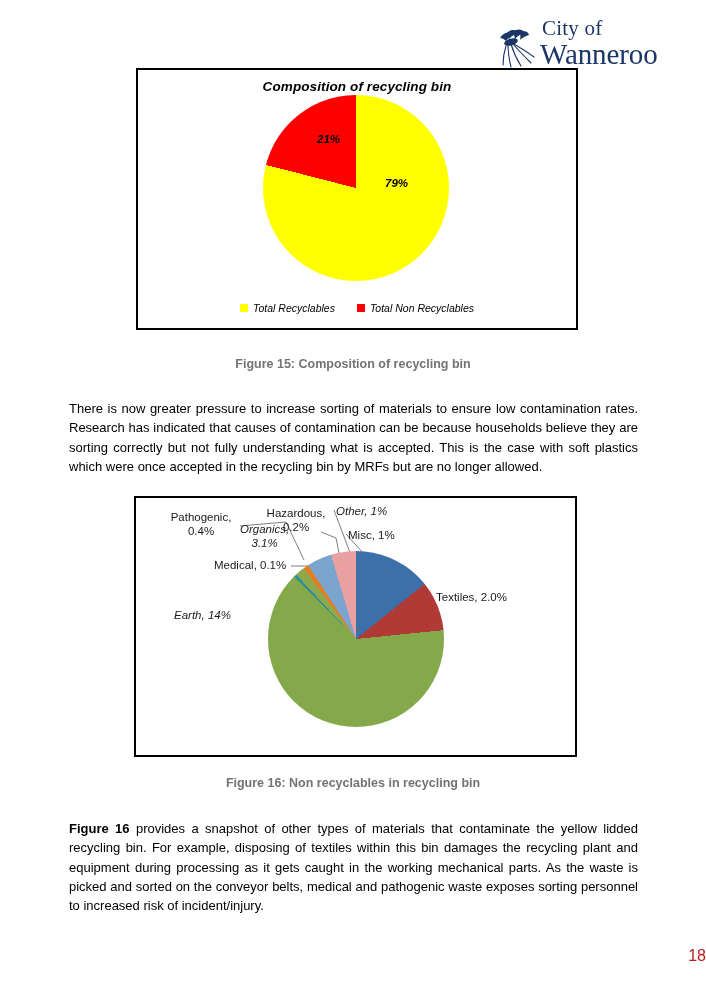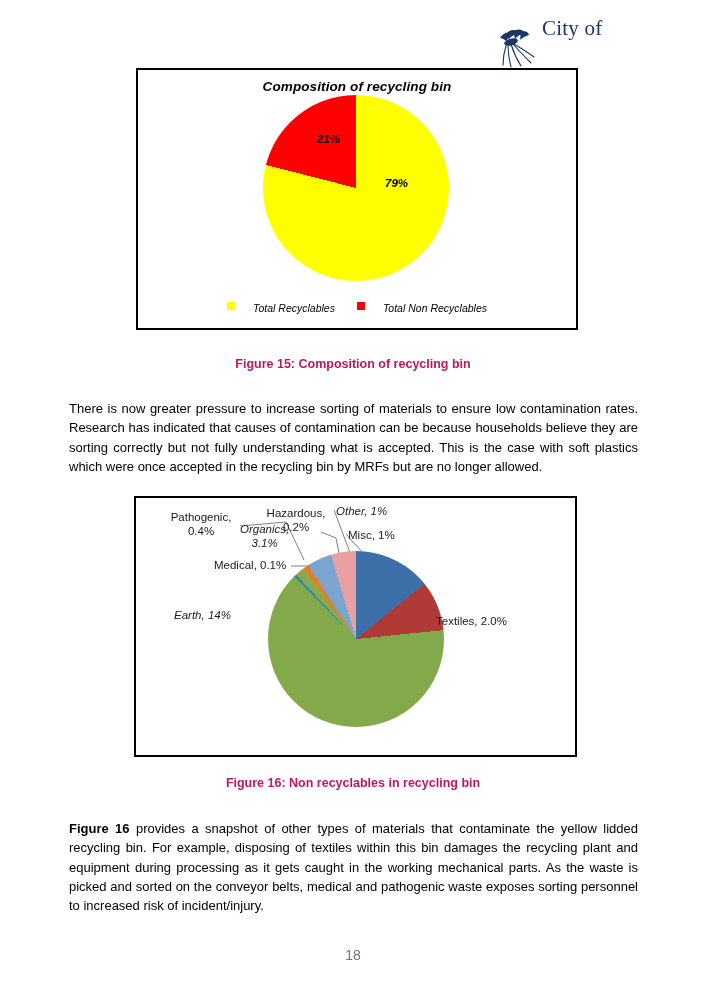--- a/index.html
+++ b/index.html
@@ -123,21 +123,22 @@
     right: 0;
     top: 232px;
     display: flex;
     justify-content: center;
     gap: 22px;
     font-size: 10.5px;
     color: #000000;
   }
   .legend1-item {
     display: flex;
-    gap: 18px;
+    align-items: center;
+    gap: 5px;
   }
   .legend1-swatch {
     width: 8px;
     height: 8px;
     display: inline-block;
   }
 
   
   .pie2-wrap {
     position: absolute;
@@ -175,21 +176,21 @@
   #pie2-label-organics { left: 104px; top: 24px; }
   #pie2-label-earth    { left: 38px;  top: 110px; white-space: nowrap; }
 
   .pie2-ext-label {
     position: absolute;
     font-size: 11.5px;
     color: #1a1a1a;
     line-height: 1.25;
     white-space: nowrap;
   }
-  #pie2-label-textiles   { left: 300px; top: 116px; }
+  #pie2-label-textiles   { left: 300px; top: 92px; }
   #pie2-label-pathogenic { left: 26px;  top: 12px;  text-align: center; white-space: normal; width: 78px; }
   #pie2-label-medical    { left: 78px;  top: 60px; }
   #pie2-label-hazardous  { left: 122px; top: 8px;  text-align: center; white-space: normal; width: 76px; }
   #pie2-label-other      { left: 200px; top: 6px; font-style: italic; }
   #pie2-label-misc       { left: 212px; top: 30px; }
 
   .leader {
     position: absolute;
     stroke: #7f7f7f;
     stroke-width: 1;
@@ -204,21 +205,21 @@
     pointer-events: none;
   }
 
   
   .figure-caption {
     position: absolute;
     width: 100%;
     text-align: center;
     font-weight: bold;
     font-size: 12.5px;
-    color: #be185d;
+    color: #737373;
   }
   #caption-15 { top: 357px; }
   #caption-16 { top: 776px; }
 
   
   .body-para {
     position: absolute;
     left: 69px;
     width: 569px;
     font-size: 13px;
@@ -229,23 +230,23 @@
   #para-1 { top: 386px; }
   #para-2 { top: 806px; }
   .bold { font-weight: bold; }
 
   
   #page-number {
     position: absolute;
     left: 0;
     right: 0;
     top: 947px;
-    text-align: center;
-    font-size: 14px;
-    color: #737373;
+    text-align: right;
+    font-size: 16px;
+    color: #b91c1c;
   }
 </style>
 </head>
 <body>
 
 <div class="logo-block">
   <svg class="logo-mark" viewBox="0 0 48 48">
     <g fill="#1b3566">
       <path d="M6 14 C10 8, 16 7, 20 11 C17 12, 14 14, 12 17 C10 15, 8 14, 6 14 Z"></path>
       <path d="M12 10 C16 5, 22 5, 25 9 C21 10, 17 12, 15 15 C14 13, 13 11, 12 10 Z"></path>
@@ -256,20 +257,21 @@
     <g stroke="#1b3566" stroke-width="1.1" fill="none" stroke-linecap="round">
       <path d="M17 20 C19 27, 22 34, 27 42"></path>
       <path d="M14 21 C14 28, 15 35, 17 43"></path>
       <path d="M19 20 C24 26, 30 32, 37 39"></path>
       <path d="M12 22 C10 28, 9 34, 9 41"></path>
       <path d="M20.5 20.5 C27 24, 33 28, 40 33"></path>
     </g>
   </svg>
   <div class="logo-text">
     <span class="logo-city">City of</span>
+    <span class="logo-wanneroo">Wanneroo</span>
   </div>
 </div>
 
 <div class="chart-frame" id="chart1-frame">
   <div class="chart-title" id="chart1-title">Composition of recycling bin</div>
 
   <div class="pie1-wrap">
     <div class="pie1" style="background: conic-gradient(rgb(255, 255, 0) 0deg, rgb(255, 255, 0) 284.4deg, rgb(255, 0, 0) 284.4deg, rgb(255, 0, 0) 360deg);"></div>
     <div class="pie1-label" id="pie1-label-yellow">79%</div>
     <div class="pie1-label" id="pie1-label-red">21%</div>

